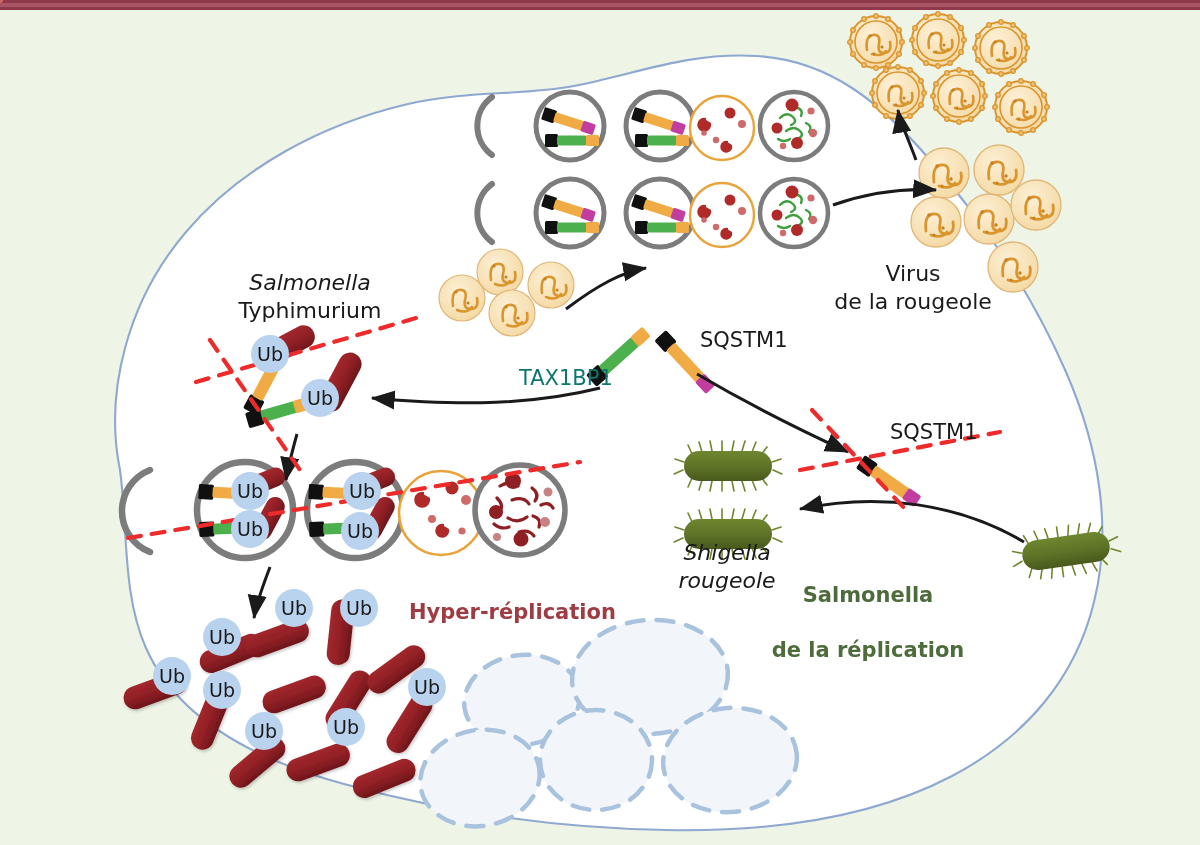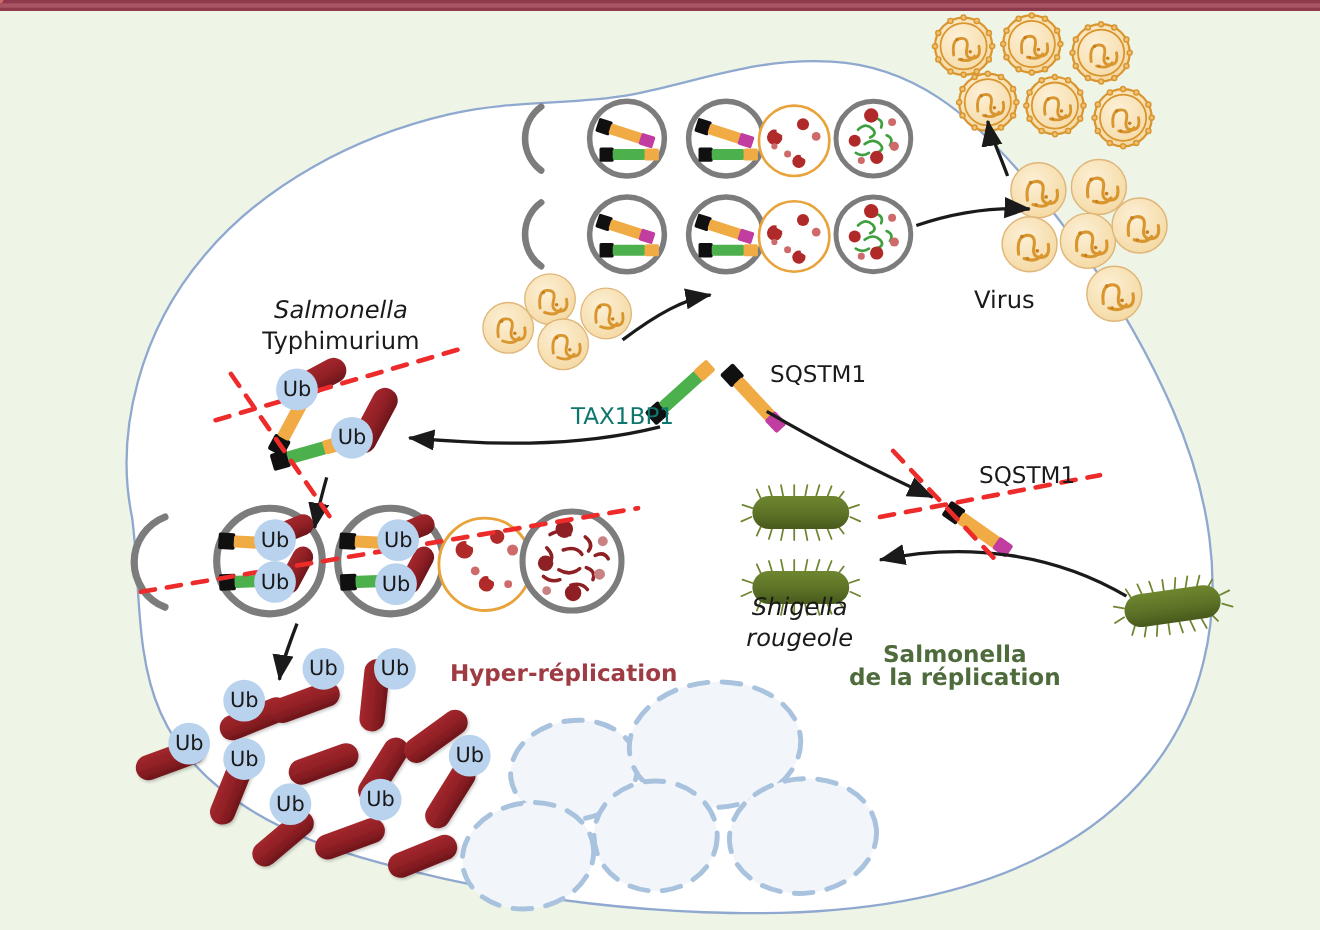--- a/index.html
+++ b/index.html
@@ -732,28 +732,29 @@
   <div class="lbl center lbl-italic" style="left:310px;top:270px;font-size:22px;color:#1a1a1a;">Salmonella</div>
   <div class="lbl center" style="left:310px;top:298px;font-size:22px;color:#1a1a1a;">Typhimurium</div>
 
   <div class="lbl" style="left:519px;top:366px;font-size:21px;color:#0f766e;">TAX1BP1</div>
 
   <div class="lbl" style="left:700px;top:328px;font-size:21px;color:#1a1a1a;">SQSTM1</div>
 
   <div class="lbl" style="left:890px;top:420px;font-size:21px;color:#1a1a1a;">SQSTM1</div>
 
   <div class="lbl center" style="left:913px;top:261px;font-size:22px;color:#1a1a1a;">Virus</div>
+  <div class="lbl center" style="left:913px;top:289px;font-size:22px;color:#1a1a1a;">de la rougeole</div>
 
   <div class="lbl center lbl-italic" style="left:727px;top:540px;font-size:22px;color:#1a1a1a;">Shigella</div>
   <div class="lbl center lbl-italic" style="left:727px;top:568px;font-size:22px;color:#1a1a1a;">rougeole</div>
 
   <div class="lbl lbl-bold" style="left:409px;top:600px;font-size:21px;color:#9e3b43;">Hyper-réplication</div>
 
   <div class="lbl center lbl-bold" style="left:868px;top:583px;font-size:21px;color:#4e6b3c;">Salmonella</div>
-  <div class="lbl center lbl-bold" style="left:868px;top:604px;font-size:21px;color:#4e6b3c;">de la réplication</div>
+  <div class="lbl center lbl-bold" style="left:868px;top:638px;font-size:21px;color:#4e6b3c;">de la réplication</div>
 
   <div id="ub-layer">
       <div style="position: absolute; left: 251px; top: 335px; width: 38px; height: 38px; border-radius: 50%; background: rgb(185, 210, 238); display: flex; align-items: center; justify-content: center; font-size: 19px; color: rgb(26, 26, 26); font-family: &quot;DejaVu Sans&quot;, sans-serif;">
         <span>Ub</span>
       </div>
       <div style="position: absolute; left: 301px; top: 379px; width: 38px; height: 38px; border-radius: 50%; background: rgb(185, 210, 238); display: flex; align-items: center; justify-content: center; font-size: 19px; color: rgb(26, 26, 26); font-family: &quot;DejaVu Sans&quot;, sans-serif;">
         <span>Ub</span>
       </div>
       <div style="position: absolute; left: 231px; top: 472px; width: 38px; height: 38px; border-radius: 50%; background: rgb(185, 210, 238); display: flex; align-items: center; justify-content: center; font-size: 19px; color: rgb(26, 26, 26); font-family: &quot;DejaVu Sans&quot;, sans-serif;">
         <span>Ub</span>

